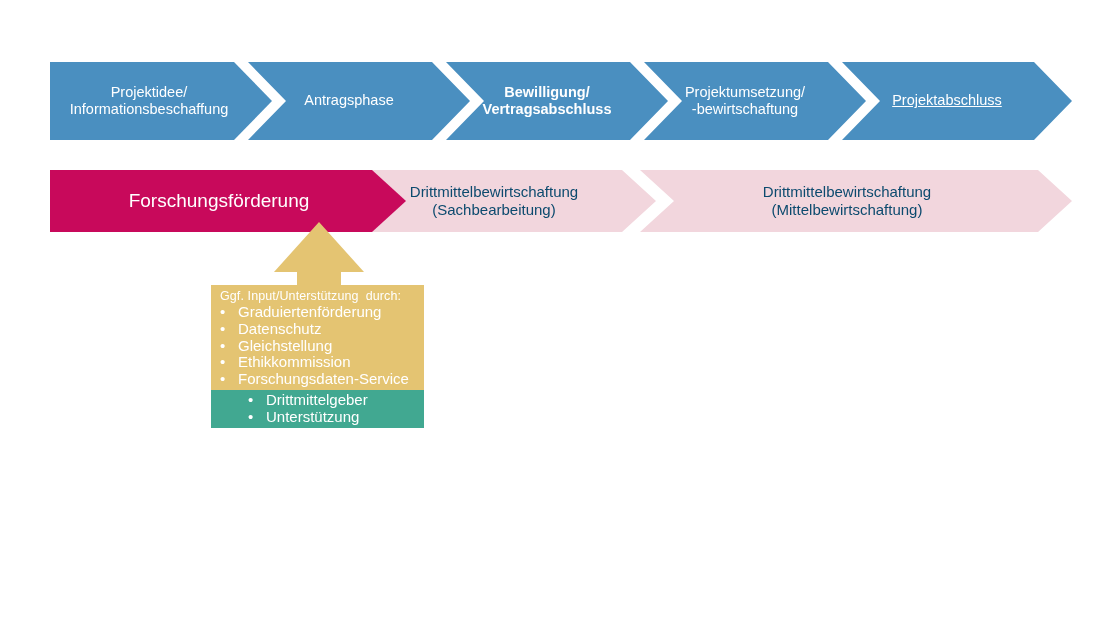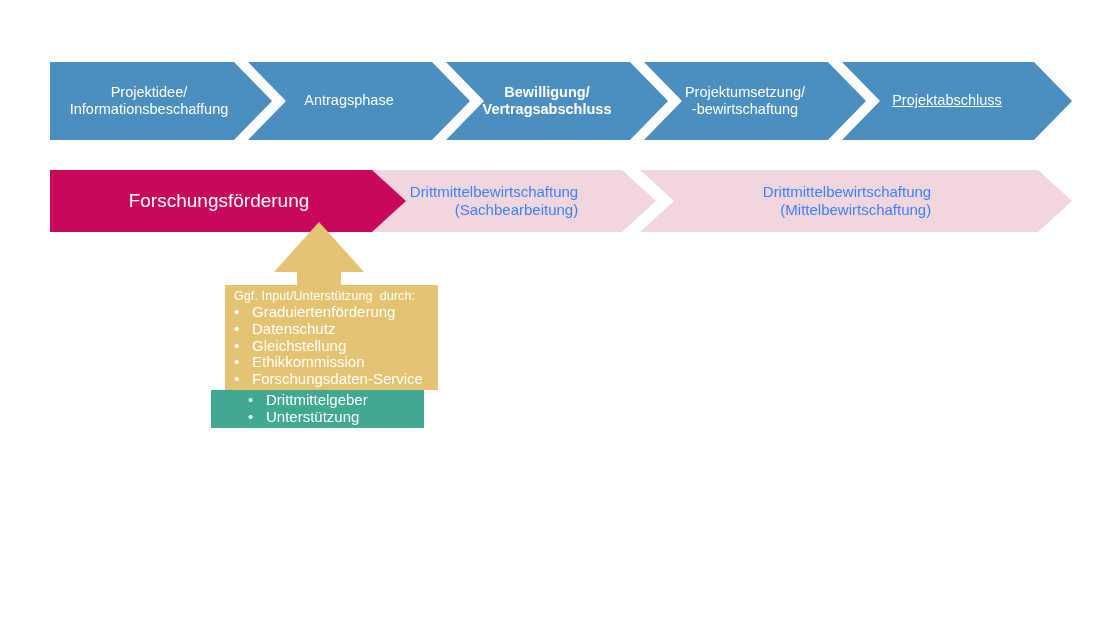--- a/index.html
+++ b/index.html
@@ -61,22 +61,21 @@
   .row-pink .chev {
     height: 62px;
     top: 0;
     font-size: 15px;
   }
   .row-pink .chev.dark {
     color: #ffffff;
     font-size: 19px;
   }
   .row-pink .chev.light {
-    color: #3b82f6;
-    text-align: right;
+    color: #0c4a6e;
   }
   .row-pink .chev-label { padding-right: 24px; }
 
   
   .info-box {
     position: absolute;
     box-sizing: border-box;
     color: #ffffff;
   }
   .info-gold {
@@ -171,21 +170,21 @@
     <div class="chev light" style="left:590px; width:432px;">
       <span class="chev-label">Drittmittelbewirtschaftung
 (Mittelbewirtschaftung)</span>
     </div>
   </div>
 
   <svg class="up-arrow" style="left:273px; top:222px; width:92px; height:70px;">
     <polygon points="46,0 91,50 68,50 68,70 24,70 24,50 1,50" fill="#e4c472"></polygon>
   </svg>
 
-  <div class="info-box info-gold" style="left:211px; top:285px; width:213px; height:105px;margin-left:14px;">
+  <div class="info-box info-gold" style="left:211px; top:285px; width:213px; height:105px;">
     <div class="info-title">Ggf. Input/Unterstützung  durch:</div>
     <ul class="info-list">
       <li><span class="bullet">•</span><span>Graduiertenförderung</span></li>
       <li><span class="bullet">•</span><span>Datenschutz</span></li>
       <li><span class="bullet">•</span><span>Gleichstellung</span></li>
       <li><span class="bullet">•</span><span>Ethikkommission</span></li>
       <li><span class="bullet">•</span><span>Forschungsdaten-Service</span></li>
     </ul>
   </div>
 

